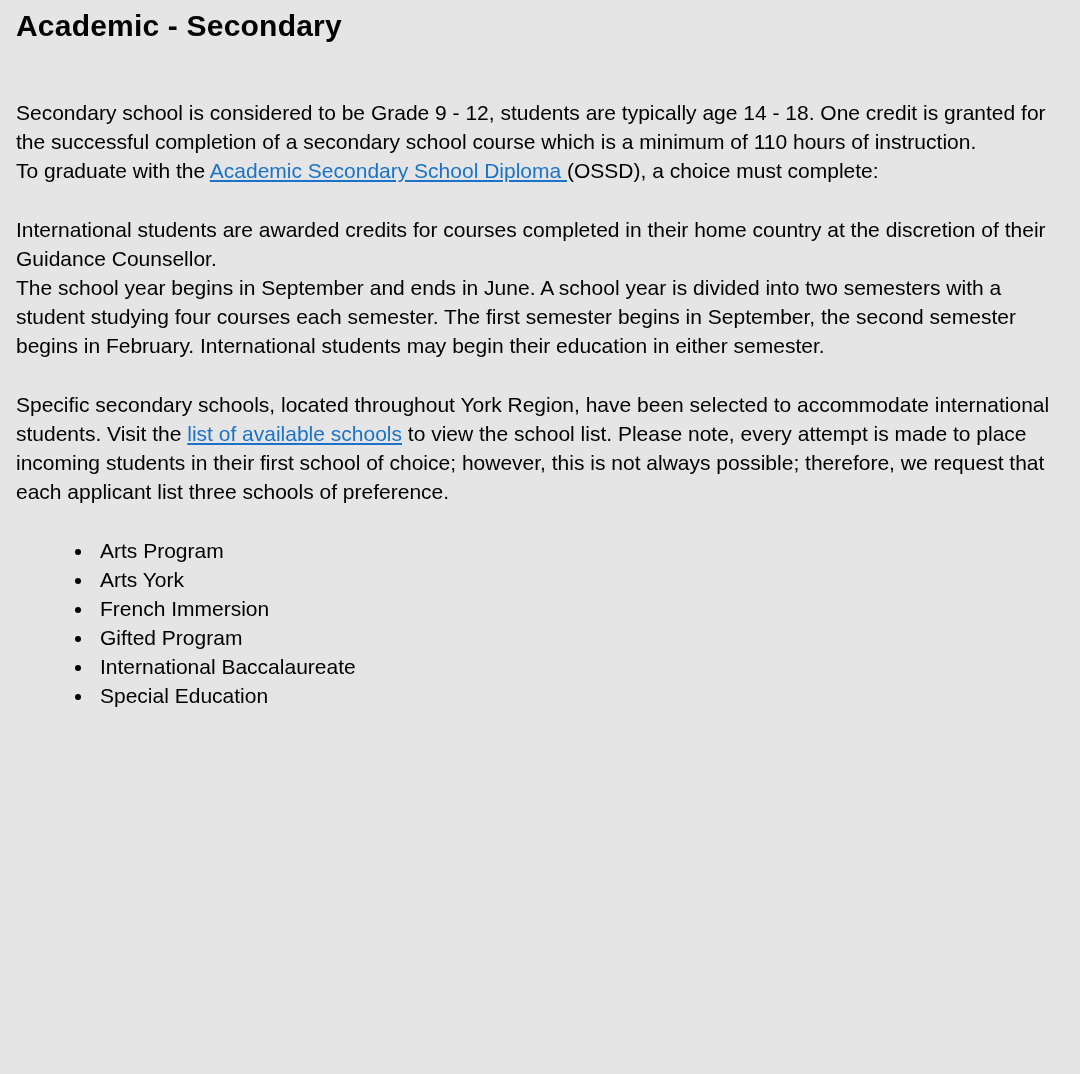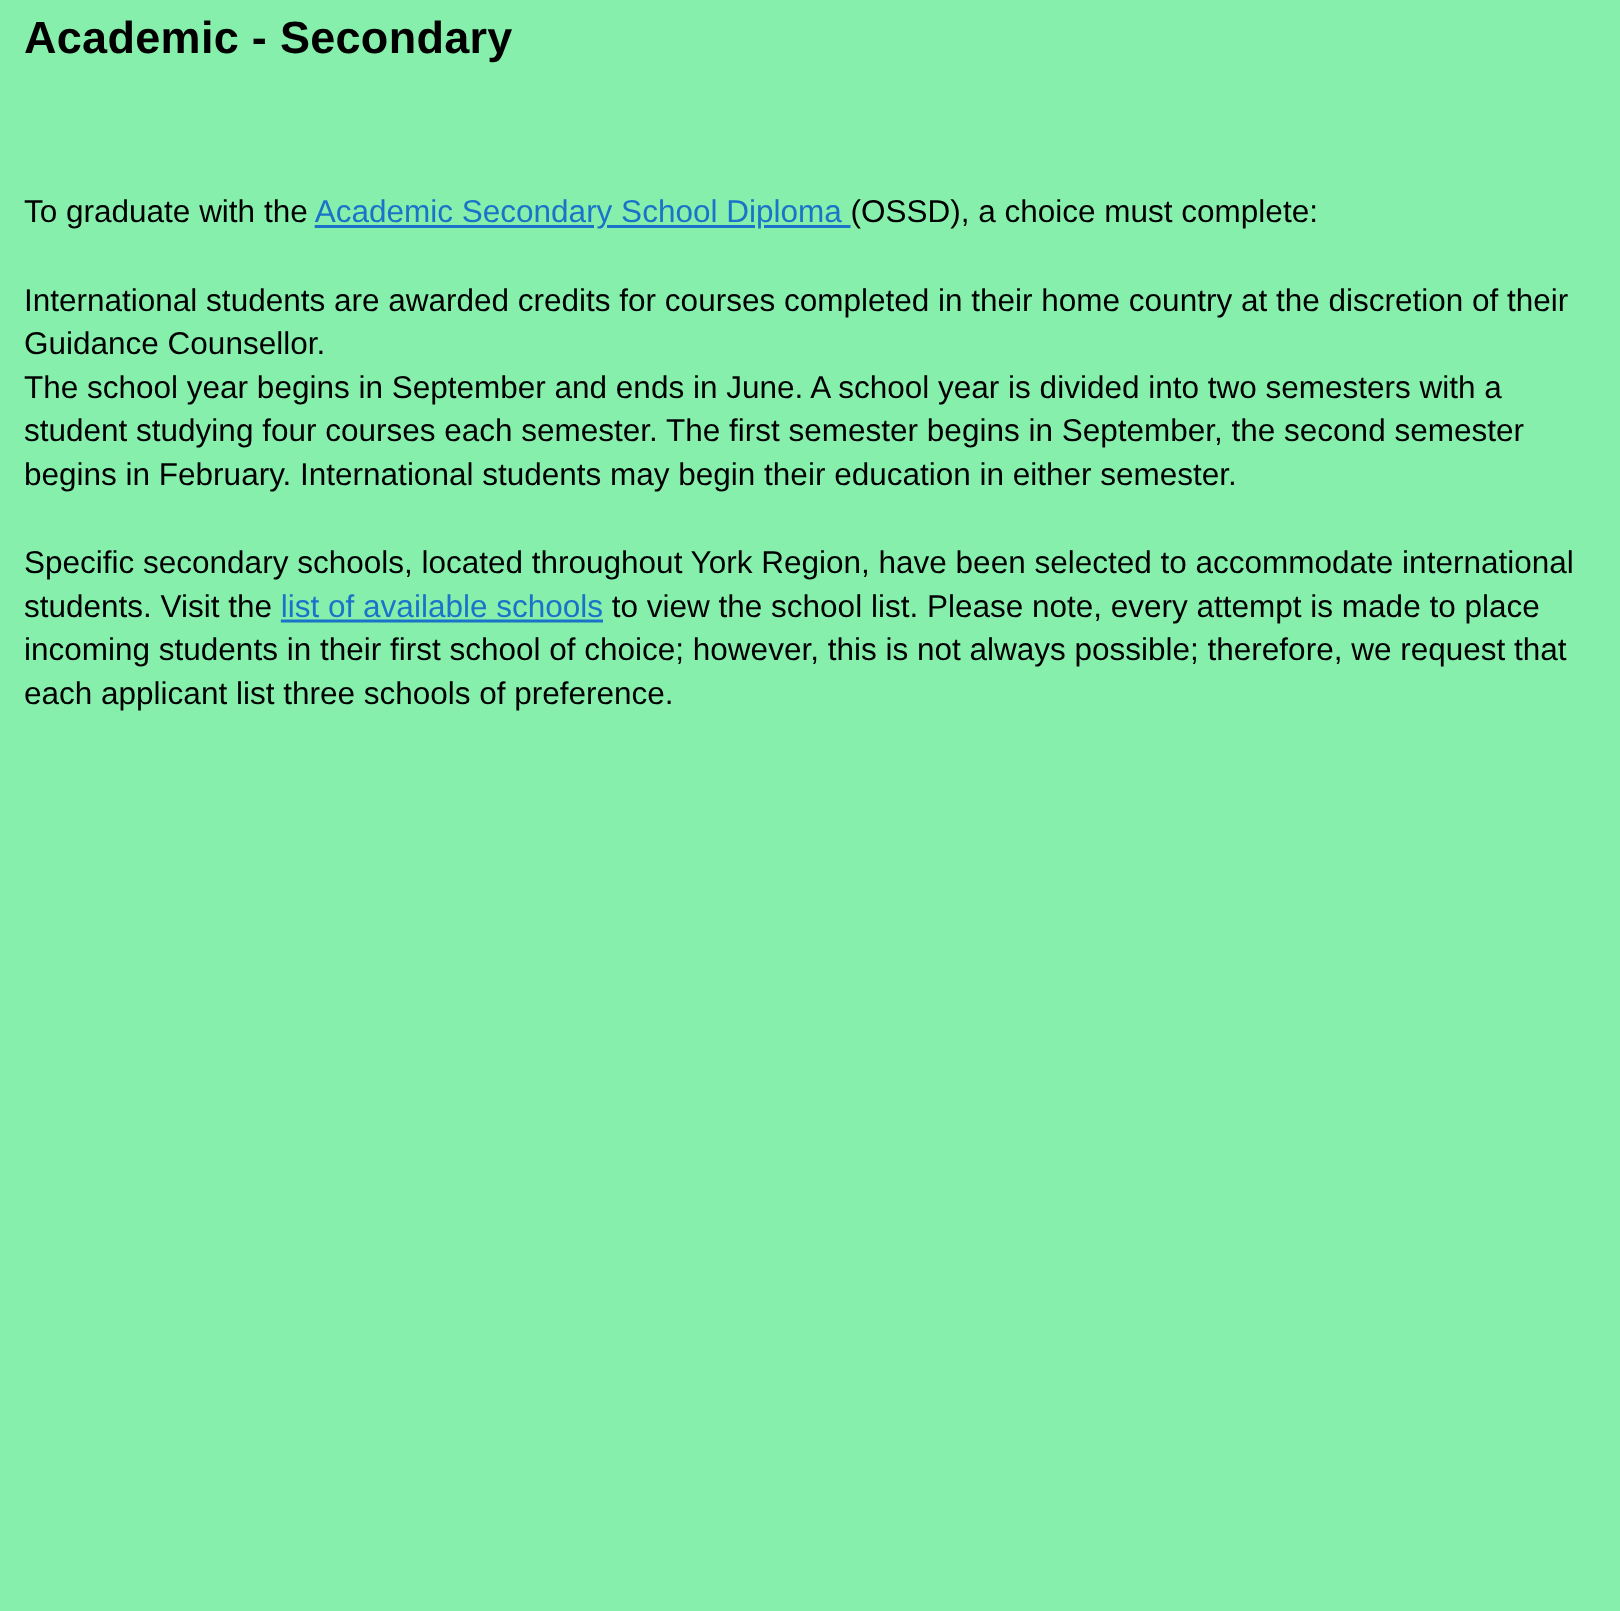--- a/index.html
+++ b/index.html
@@ -1,21 +1,21 @@
 <!DOCTYPE html>
 <html><head>
 <meta charset="utf-8">
 <style>
   * { box-sizing: border-box; }
   html, body { margin: 0; padding: 0; background: #ffffff; }
   .page {
     width: 1080px;
     height: 1074px;
     padding: 8px 18px 0 16px;
-    background: #86efac;
+    background: #e5e5e5;
     color: #000000;
     font-family: "Liberation Sans", "DejaVu Sans", sans-serif;
     font-size: 21px;
     line-height: 29px;
     overflow: hidden;
   }
   h1.page-title {
     font-size: 30px;
     line-height: 36px;
     font-weight: bold;
@@ -42,22 +42,30 @@
   }
 </style>
 </head>
 <body>
 
 <div class="page">
 
   <h1 class="page-title">Academic - Secondary</h1>
 
 
-  <p class="para"><br><span>To graduate with the </span><a class="link">Academic Secondary School Diploma </a><span>(OSSD), a choice must complete:</span></p>
+  <p class="para"><span>Secondary school is considered to be Grade 9 - 12, students are typically age 14 - 18. One credit is granted for the successful completion of a secondary school course which is a minimum of 110 hours of instruction.</span><br><span>To graduate with the </span><a class="link">Academic Secondary School Diploma </a><span>(OSSD), a choice must complete:</span></p>
 
 
   <p class="para"><span>International students are awarded credits for courses completed in their home country at the discretion of their Guidance Counsellor.</span><br><span>The school year begins in September and ends in June. A school year is divided into two semesters with a student studying four courses each semester. The first semester begins in September, the second semester begins in February. International students may begin their education in either semester.</span></p>
 
   <p class="para"><span>Specific secondary schools, located throughout York Region, have been selected to accommodate international students. Visit the </span><a class="link">list of available schools</a><span> to view the school list. Please note, every attempt is made to place incoming students in their first school of choice; however, this is not always possible; therefore, we request that each applicant list three schools of preference.</span></p>
 
 
+  <ul class="bullets">
+    <li>Arts Program</li>
+    <li>Arts York</li>
+    <li>French Immersion</li>
+    <li>Gifted Program</li>
+    <li>International Baccalaureate</li>
+    <li>Special Education</li>
+  </ul>
 
 </div>
 
 </body></html>

